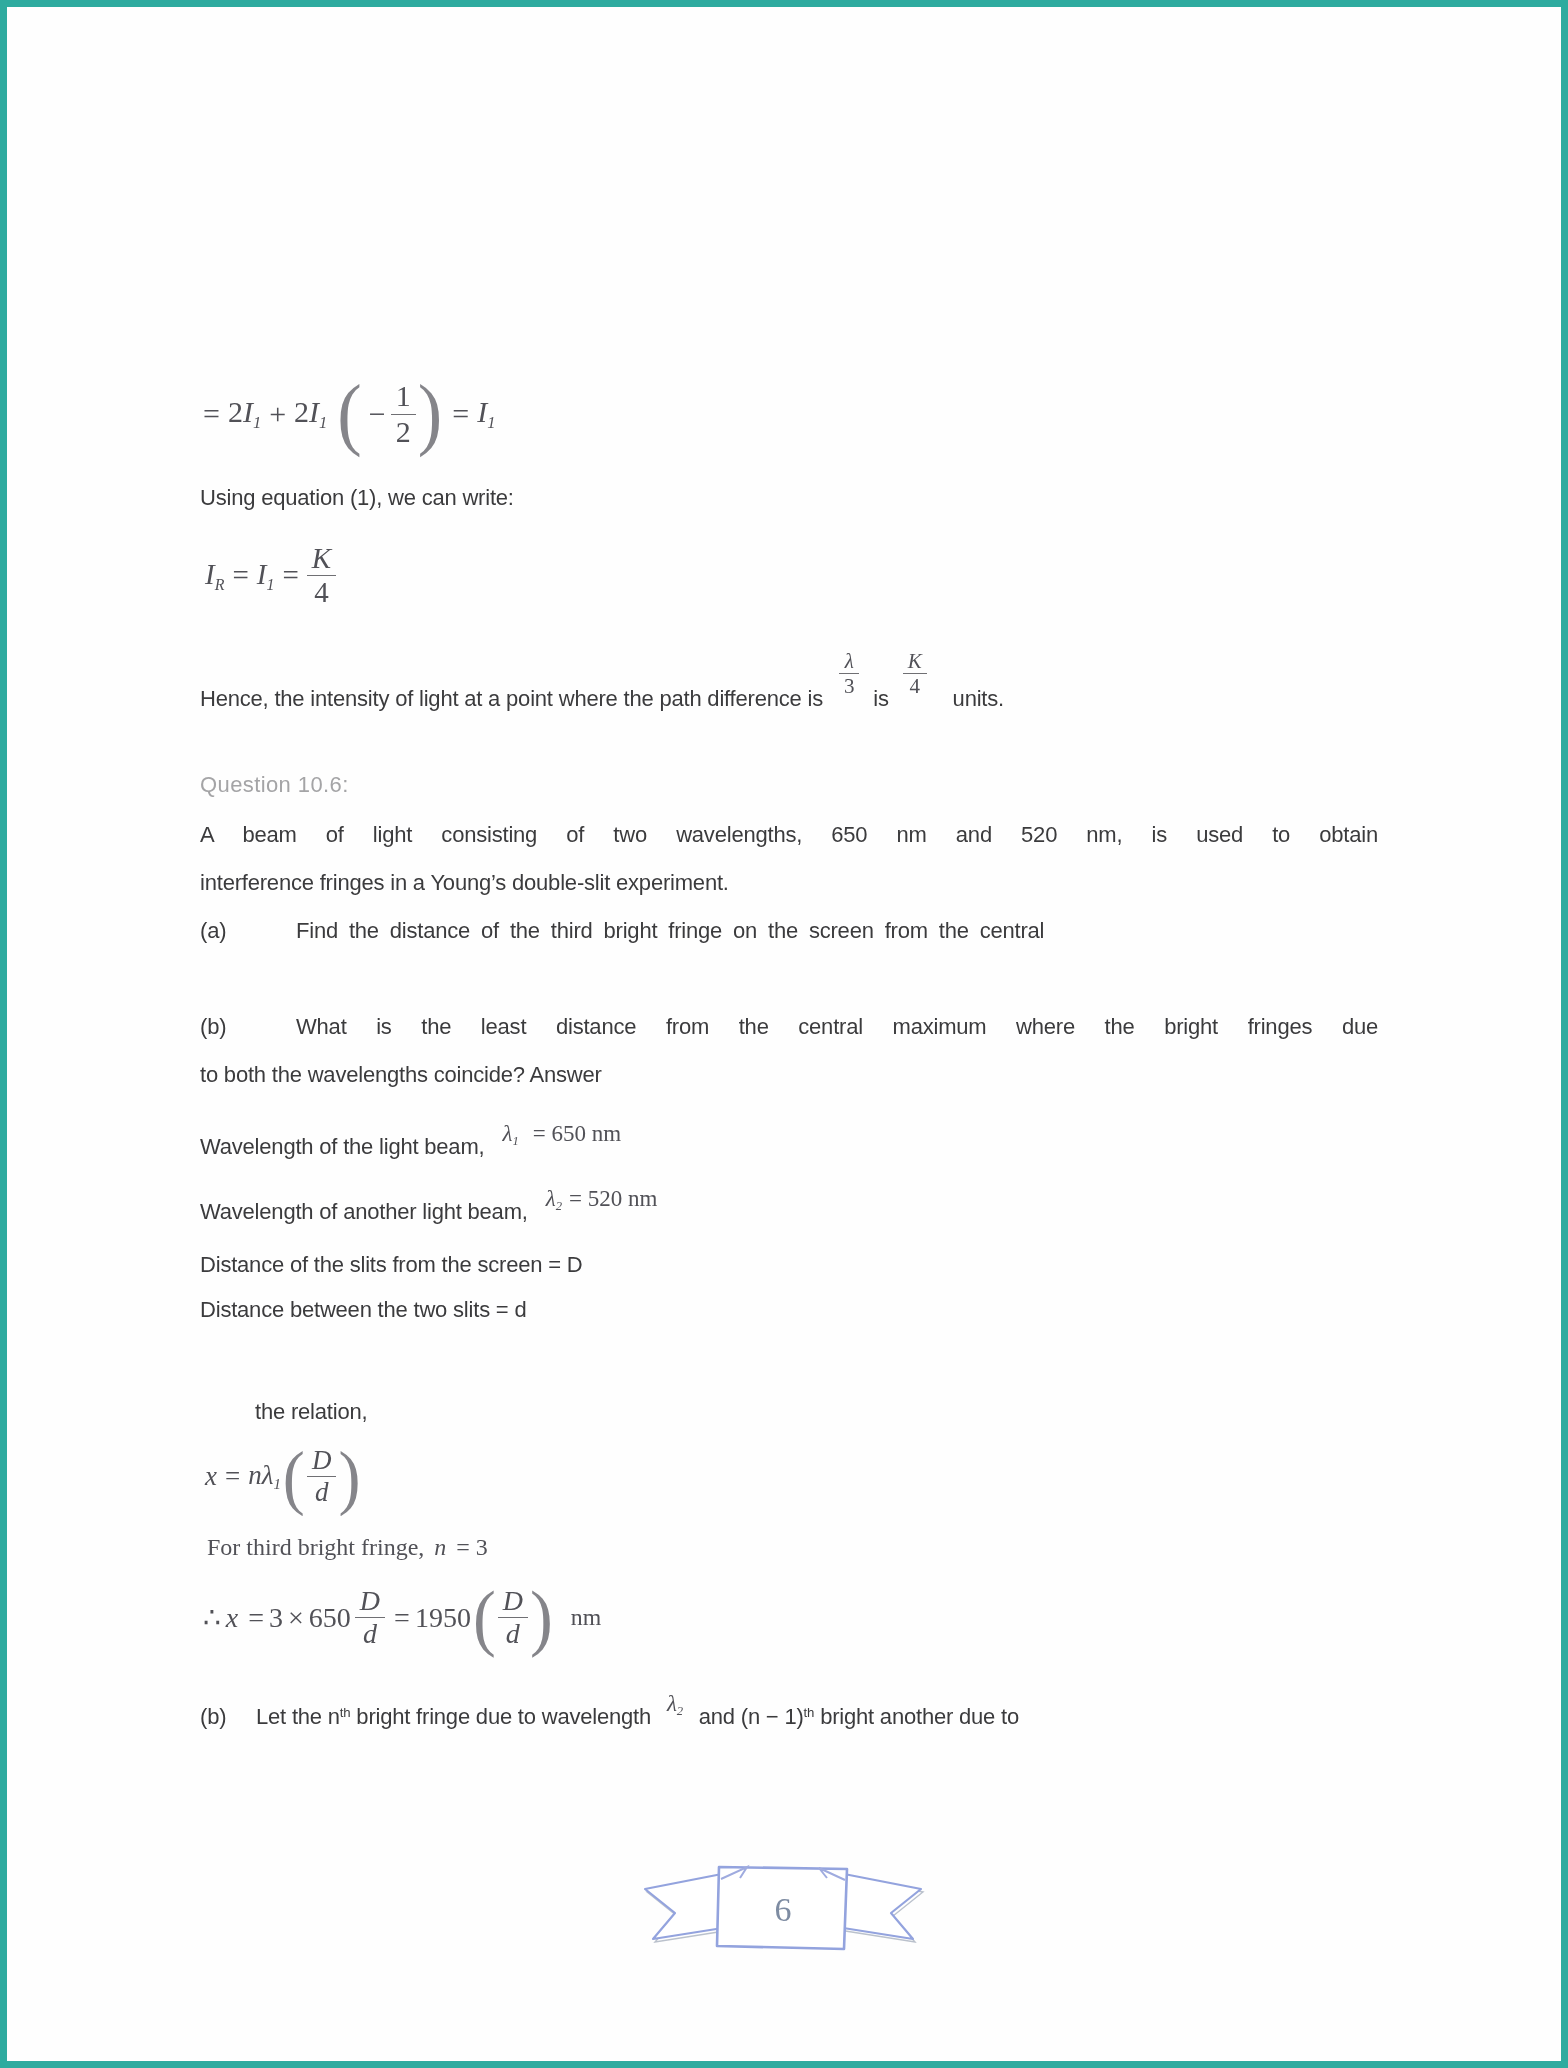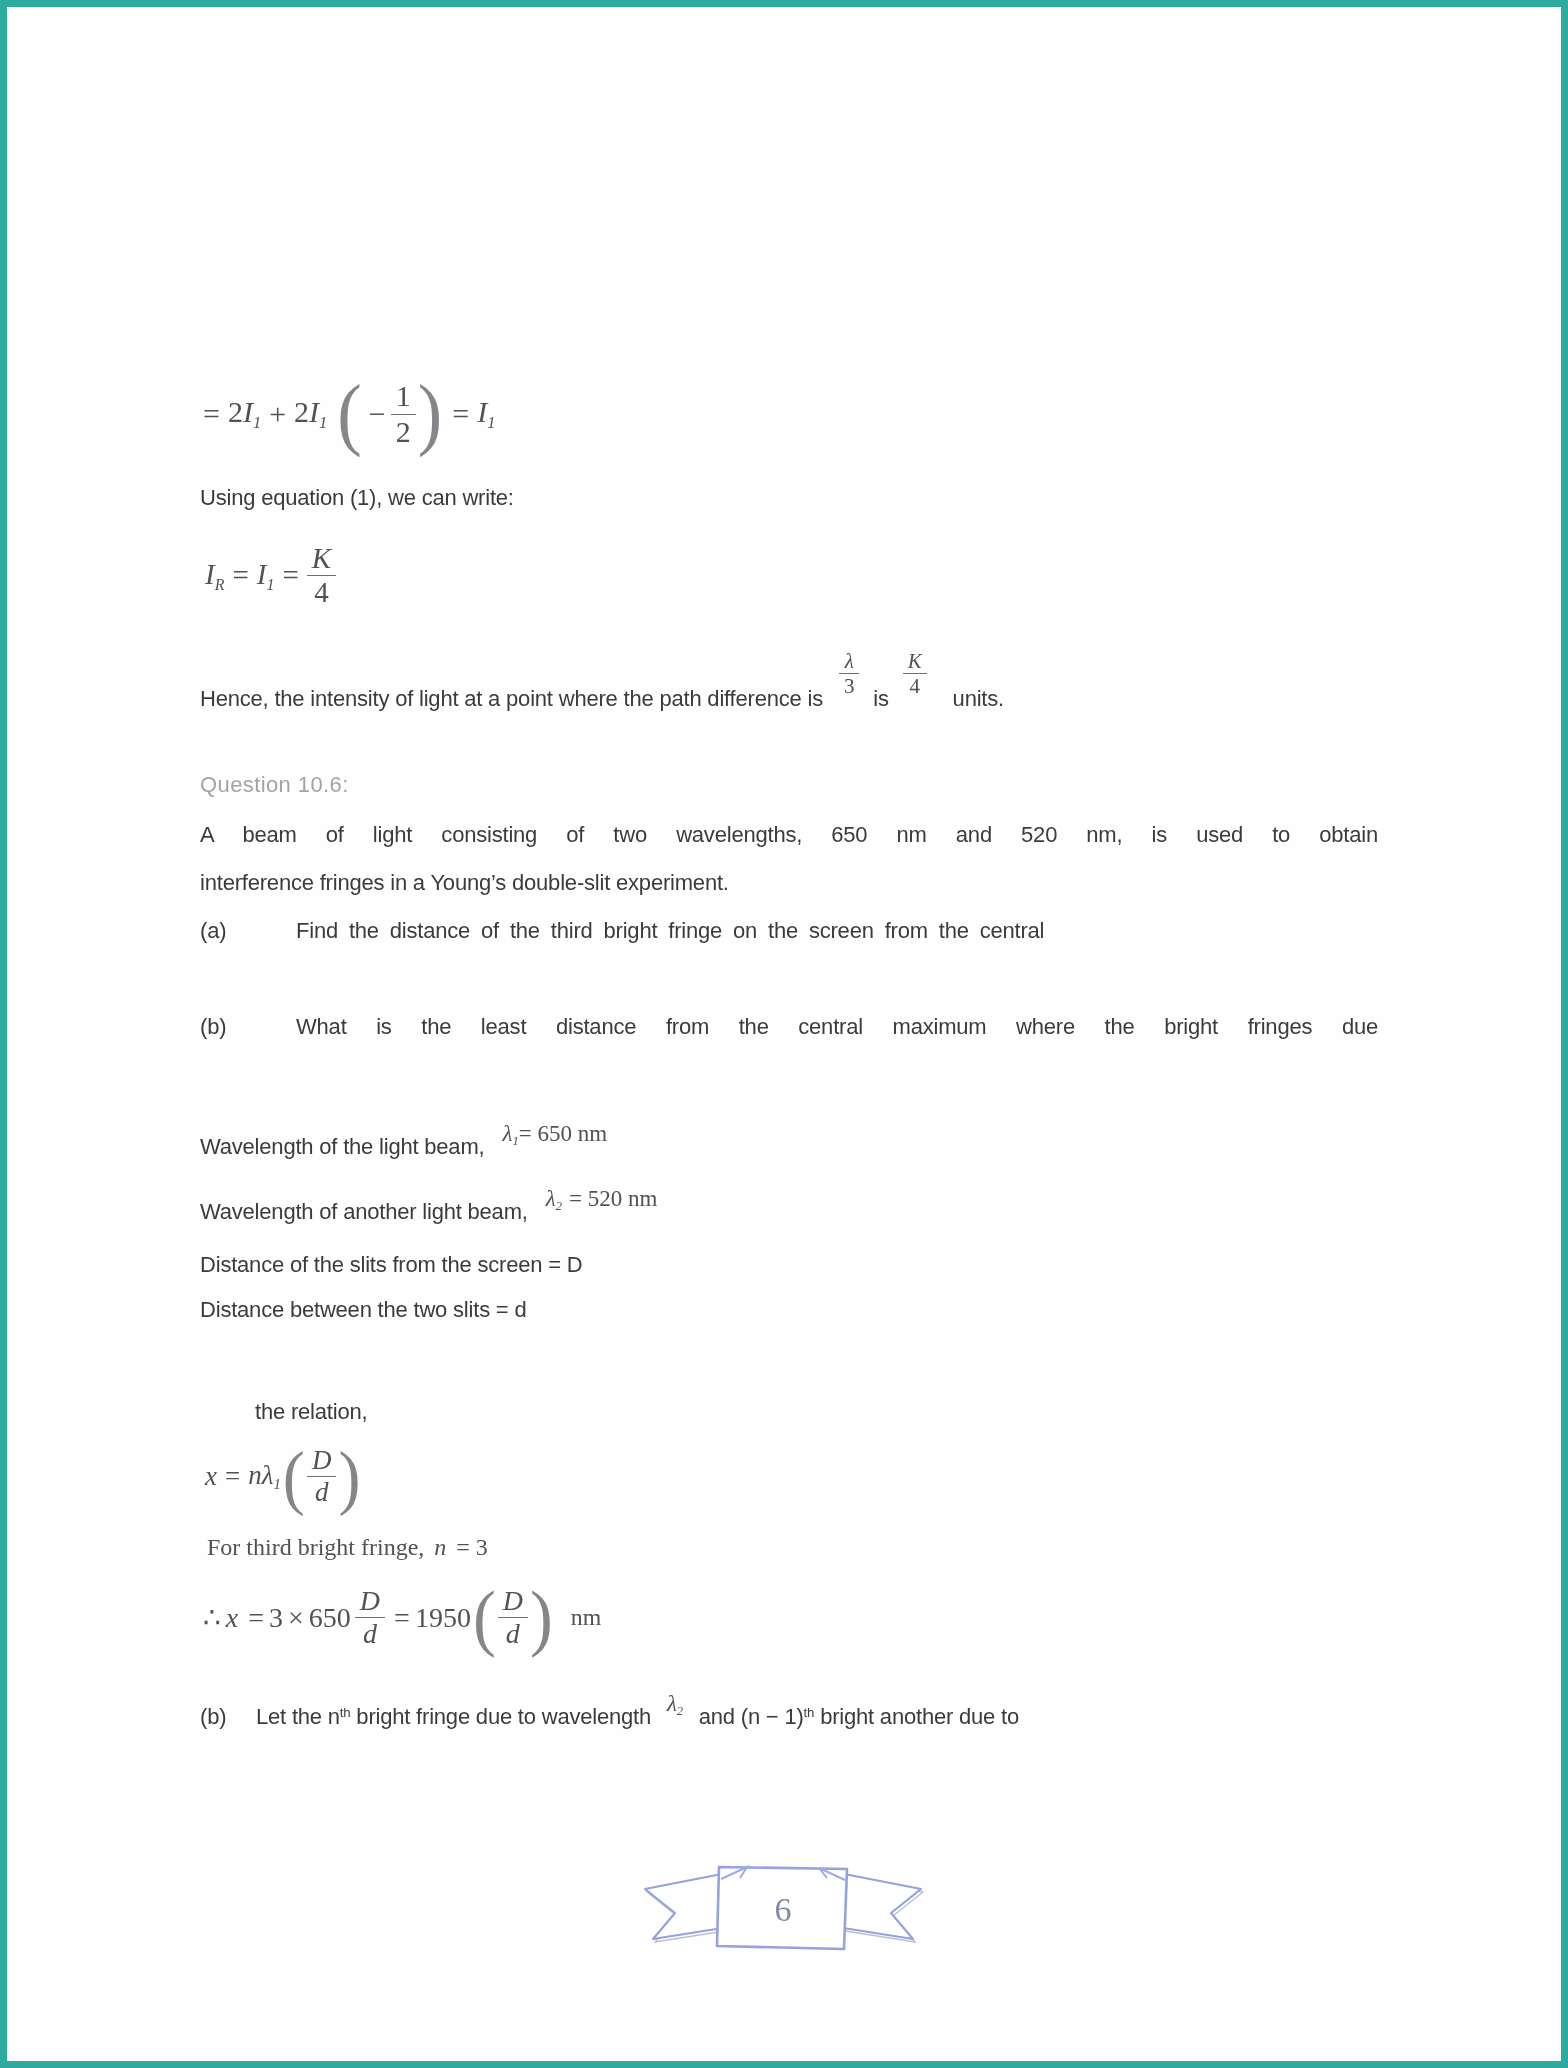--- a/index.html
+++ b/index.html
@@ -68,23 +68,24 @@
   <div class="abs sans" style="left:193px; top:642px;">
     <span>Hence, the intensity of light at a point where the path difference is</span><span class="eq frac vraise" style="font-size:21px; margin:0 14px 0 16px;"><span class="fnum it">λ</span><span class="fden">3</span></span><span>is</span><span class="eq frac vraise" style="font-size:21px; margin:0 14px;"><span class="fnum it">K</span><span class="fden">4</span></span><span style="margin-left:12px;">units.</span>
   </div>
 
   <div class="abs gray-head" style="left:193px; top:765px;">Question 10.6:</div>
 
   <div class="jline sans just" style="top:815px;"><span>A beam of light consisting of two wavelengths, 650 nm and 520 nm, is used to obtain</span></div>
   <div class="jline sans" style="top:863px;"><span>interference fringes in a Young’s double-slit experiment.</span></div>
   <div class="jline sans" style="top:911px; word-spacing:5px;"><span class="lbl95">(a)</span><span>Find the distance of the third bright fringe on the screen from the central</span></div>
   <div class="jline sans just" style="top:1007px;"><span class="lbl95">(b)</span><span>What is the least distance from the central maximum where the bright fringes due</span></div>
+  <div class="jline sans" style="top:1055px;"><span>to both the wavelengths coincide?  Answer</span></div>
 
   <div class="abs" style="left:193px; top:1127px;">
-    <span class="sans">Wavelength of the light beam,</span><span class="eq raised" style="font-size:23px; margin-left:18px;"><span class="it">λ</span><span class="sub">1</span><span style="margin-left:0;">= 650 nm</span></span>
+    <span class="sans">Wavelength of the light beam,</span><span class="eq raised" style="font-size:23px; margin-left:18px;"><span class="it">λ</span><span class="sub">1</span><span style="margin-left:14px;">= 650 nm</span></span>
   </div>
   <div class="abs" style="left:193px; top:1192px;">
     <span class="sans">Wavelength of another light beam,</span><span class="eq raised" style="font-size:23px; margin-left:18px;"><span class="it">λ</span><span class="sub">2</span><span style="margin-left:7px;">= 520 nm</span></span>
   </div>
 
   <div class="abs sans" style="left:193px; top:1245px;">Distance of the slits from the screen = D</div>
   <div class="abs sans" style="left:193px; top:1290px;">Distance between the two slits = d</div>
 
   <div class="abs sans" style="left:248px; top:1392px;">the relation,</div>
 

